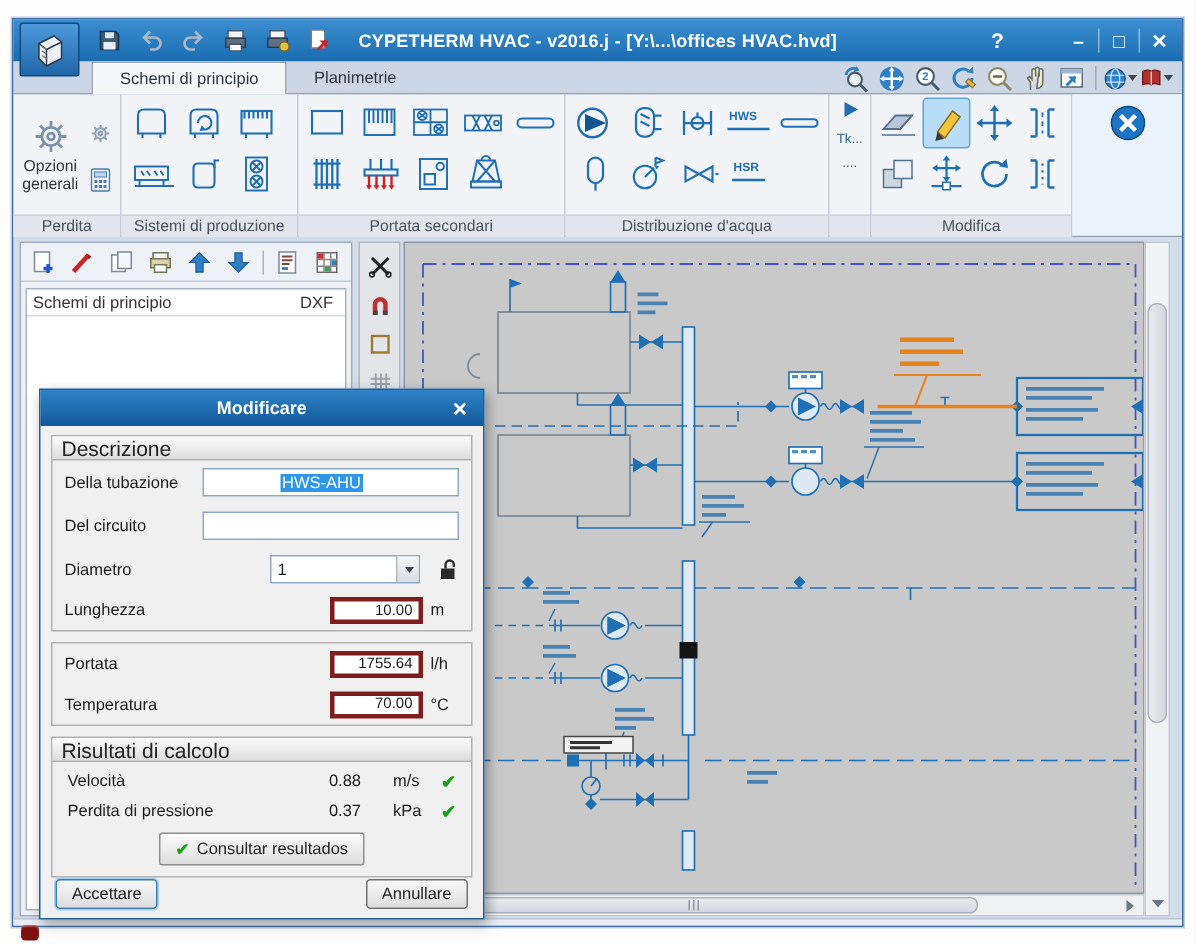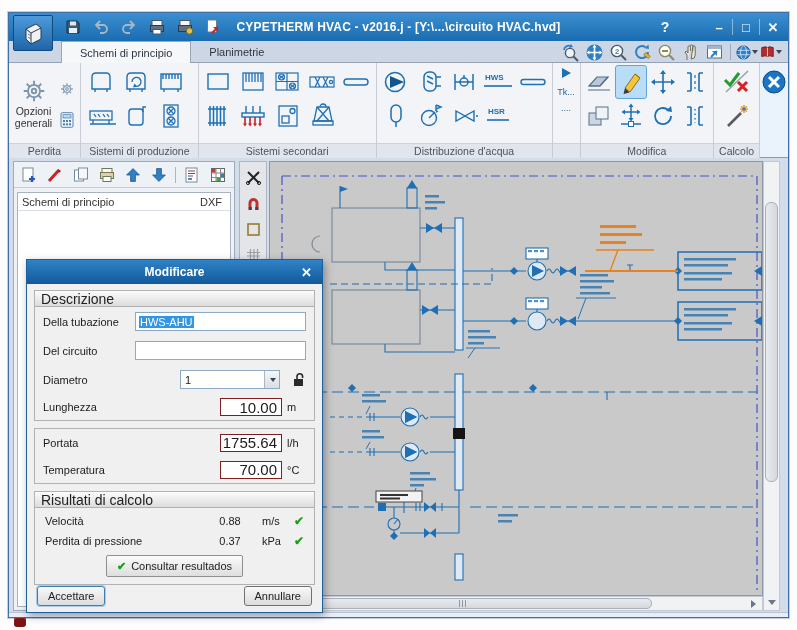--- a/index.html
+++ b/index.html
@@ -82,23 +82,23 @@
     color:#fff;font-size:12px;font-weight:bold;display:flex;align-items:center;justify-content:center;}
   .dlg-close{position:absolute;right:6px;top:0;height:24px;display:flex;align-items:center;color:#fff;
     font-size:13px;font-weight:bold;padding:0 4px;}
   .dlg-body{position:absolute;left:0;top:24px;right:0;bottom:0;padding:6px 7px 0 7px;}
   .gbox{border:1px solid #b2b2b2;background:#f0f0f0;margin-bottom:7px;}
   .gbox-h{height:16px;background:linear-gradient(#fcfcfc,#dcdcdc);border-bottom:1px solid #b0b0b0;
     font-size:14px;color:#222;display:flex;align-items:center;padding:0 6px;}
   .frow{display:flex;align-items:center;height:29px;padding:0 8px;font-size:11px;color:#1b1b1b;}
   .frow .lab{width:92px;}
   .tbox{flex:1;height:19px;background:#fff;border:1px solid #8da9c4;display:flex;align-items:center;padding:0 3px;font-size:11px;}
-  .selhl{background:#2f96e8;color:#fff;padding:0 1px;}
-  .numbox{width:62px;height:18px;background:#fff;border:1px solid #7f1d1d;display:flex;align-items:center;
-    justify-content:flex-end;padding:0 4px;font-size:15px;margin-left:auto;}
+  .selhl{background:#2f96e8;color:#fff;padding:0 1px;margin-left:48px;}
+  .numbox{width:62px;height:18px;background:#fff;border:3px solid #7f1d1d;display:flex;align-items:center;
+    justify-content:flex-end;padding:0 4px;font-size:10px;margin-left:auto;}
   .unit{width:24px;padding-left:5px;font-size:11px;color:#1b1b1b;}
   .combo{width:100px;height:19px;background:#fff;border:1px solid #8da9c4;display:flex;align-items:center;
     padding:0 4px;font-size:11px;margin-left:auto;position:relative;}
   .combo .btn{position:absolute;right:0;top:0;width:15px;height:100%;background:linear-gradient(#f4f6f8,#d9dee4);
     border-left:1px solid #aab8c6;display:flex;align-items:center;justify-content:center;}
   .lockwrap{width:26px;display:flex;justify-content:flex-end;}
   .rrow2{display:flex;align-items:center;height:20px;padding:0 10px;font-size:11px;color:#1b1b1b;}
   .rrow2 .lab{flex:1;}
   .rrow2 .val{width:56px;text-align:center;}
   .rrow2 .unit2{width:30px;padding-left:4px;}
@@ -153,21 +153,21 @@
           </svg>
       </div>
       <div class="ib">
         <svg width="18" height="18" viewBox="0 0 18 18">
             <rect x="3.5" y="2" width="9" height="12" fill="#fff" stroke="#6d7d8d"></rect>
             <path d="M8 15 L14 9" stroke="#cc2222" stroke-width="2" fill="none"></path>
             <path d="M14 14 v-5 h-5 z" fill="#cc2222"></path>
           </svg>
       </div>
     </div>
-    <div class="title">CYPETHERM HVAC - v2016.j - [Y:\...\circuito HVAC.hvd]</div>
+    <div class="title">CYPETHERM HVAC - v2016.j - [Y:\...\offices HVAC.hvd]</div>
     <div class="winctl">
       <div class="winbtn helpbtn">?</div>
       <div class="winbtn">–</div>
       <div class="wsep"></div>
       <div class="winbtn">□</div>
       <div class="wsep"></div>
       <div class="winbtn">✕</div>
     </div>
   </div>
   <div class="appicon">
@@ -444,21 +444,21 @@
                 <g stroke="#1f6fb4" fill="none" stroke-width="1.3">
                   <path d="M9 5 h12 l3 14 H6 z"></path>
                   <path d="M9 5 l12 14 M21 5 L9 19"></path>
                   <rect x="5" y="19" width="20" height="4"></rect>
                   <path d="M12 5 a3 3 0 0 1 6 0"></path>
                 </g>
               </svg>
             </div>
         </div>
       </div>
-      <div class="gcap">Sistemi secondari</div>
+      <div class="gcap">Portata secondari</div>
     </div>
 
     <div class="rgroup" style="width:176px">
       <div class="gicons">
         <div class="rrow">
           <div class="ric">
               <svg width="30" height="28" viewBox="0 0 30 28">
                 <circle cx="14" cy="14" r="9.5" fill="none" stroke="#1f6fb4" stroke-width="1.6"></circle>
                 <path d="M9 8 L23 14 L9 20 z" fill="#11568f"></path>
               </svg>
@@ -608,41 +608,20 @@
                   <path d="M10 4 v18 M6 4 h4 M6 22 h4 M18 4 v18 M22 4 h-4 M22 22 h-4"></path>
                   <path d="M14 6 v14" stroke-dasharray="1.5 3" stroke-width="1.4"></path>
                 </g>
               </svg>
             </div>
         </div>
       </div>
       <div class="gcap">Modifica</div>
     </div>
 
-    <div class="rgroup" style="width:46px">
-      <div class="gicons" style="display:flex;flex-direction:column;align-items:center;">
-        <div class="ric">
-            <svg width="30" height="28" viewBox="0 0 30 28">
-              <path d="M4 24 L26 3" stroke="#9aa4b0" stroke-width="1.6"></path>
-              <path d="M3 12 l5 5 L17 5" fill="none" stroke="#1f9e2e" stroke-width="3"></path>
-              <path d="M16 14 l9 9 M25 14 l-9 9" stroke="#d42222" stroke-width="3"></path>
-            </svg>
-          </div>
-        <div class="ric">
-            <svg width="30" height="28" viewBox="0 0 30 28">
-              <path d="M6 24 L19 11" stroke="#5a5a5a" stroke-width="2.6"></path>
-              <g stroke="#e8a13a" stroke-width="1.6" fill="none">
-                <path d="M22 3 v8 M18 7 h8 M19.2 4.2 l5.6 5.6 M24.8 4.2 l-5.6 5.6"></path>
-              </g>
-              <circle cx="22" cy="7" r="1.6" fill="#2f7fc4"></circle>
-            </svg>
-          </div>
-      </div>
-      <div class="gcap">Calcolo</div>
-    </div>
 
     <div style="flex:1;display:flex;justify-content:center;padding-top:5px;background:#eaf3fb;">
       <div style="width:28px;height:28px;display:flex;align-items:center;justify-content:center;">
         <svg width="26" height="26" viewBox="0 0 26 26">
             <circle cx="13" cy="13" r="11" fill="#1c74c4" stroke="#0e4a82"></circle>
             <path d="M8 8 L18 18 M18 8 L8 18" stroke="#fff" stroke-width="3"></path>
           </svg>
       </div>
     </div>
   </div>

